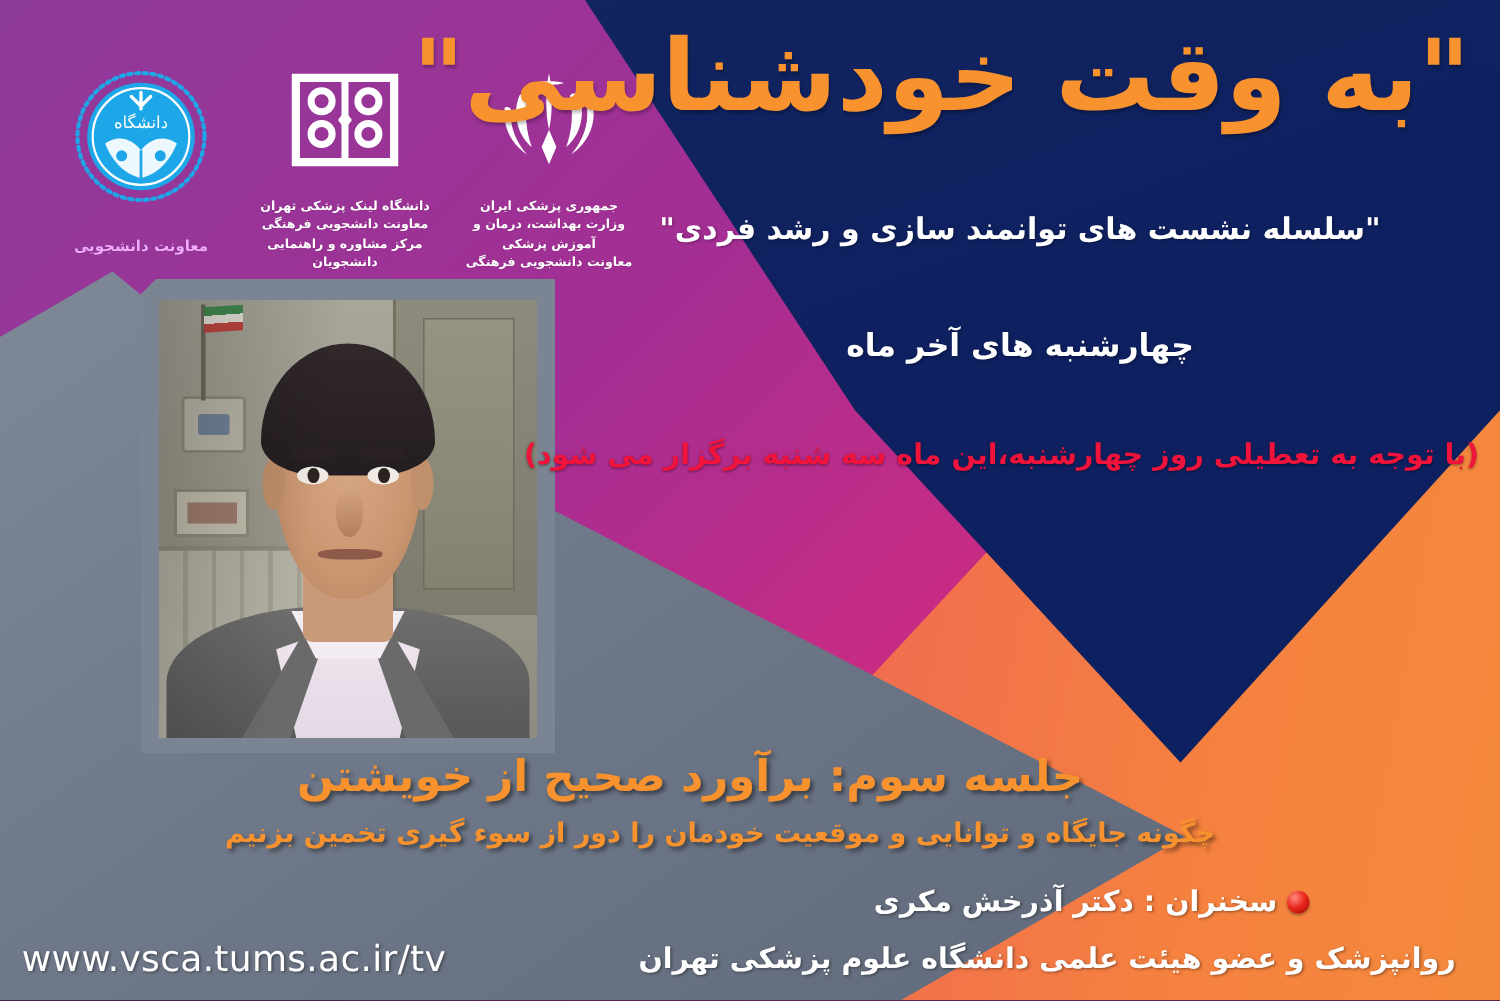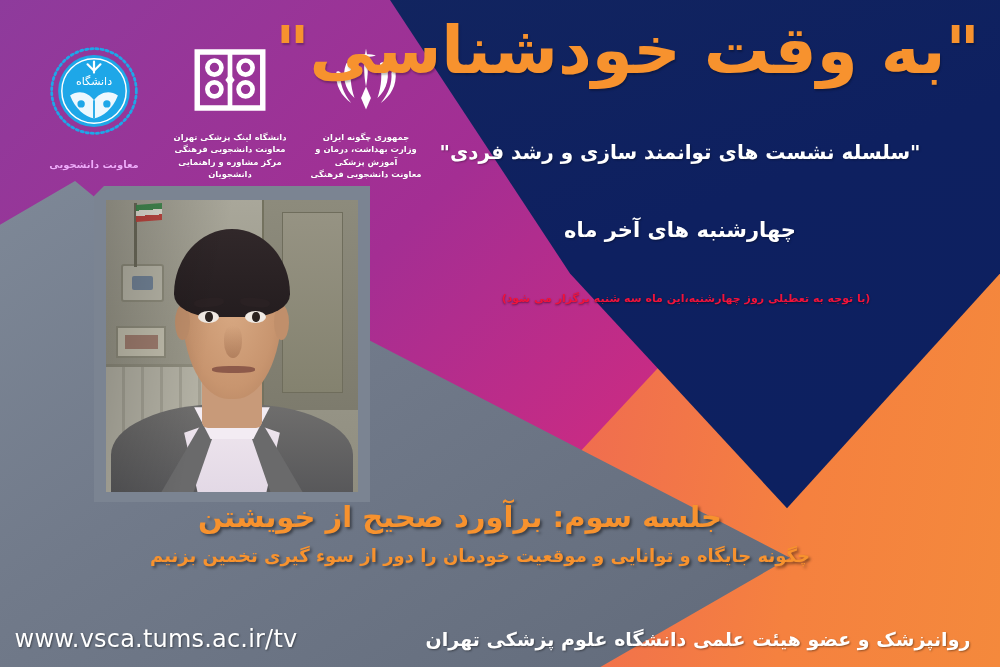--- a/index.html
+++ b/index.html
@@ -157,21 +157,21 @@
     font-size:20px;font-weight:700;color:#ffffff;
     text-shadow:1px 1px 2px rgba(0,0,0,.3);
   }
   #when-line{
     right:20px;top:218px;width:600px;text-align:center;
     font-size:21px;font-weight:700;color:#ffffff;
     text-shadow:1px 1px 2px rgba(0,0,0,.35);
   }
   #note-line{
     right:14px;top:292px;width:600px;text-align:center;
-    font-size:11px;font-weight:700;color:#f0133b;
+    font-size:19px;font-weight:700;color:#f0133b;
     text-shadow:0 1px 2px rgba(0,0,0,.45);
   }
 
   #session-title{
     right:200px;top:500px;width:680px;text-align:center;
     font-size:29px;font-weight:700;color:#f7922e;
     text-shadow:2px 2px 3px rgba(0,0,0,.45);
   }
   #session-desc{
     right:170px;top:545px;width:700px;text-align:center;
@@ -268,21 +268,21 @@
             <path d="M50 58 L44 72 L50 86 L56 72 Z"></path>
             <path d="M26 30 C20 44 24 62 36 72 C31 58 30 42 33 30 C31 28 28 28 26 30 Z"></path>
             <path d="M74 30 C80 44 76 62 64 72 C69 58 70 42 67 30 C69 28 72 28 74 30 Z"></path>
             <path d="M14 40 C12 56 20 70 32 78 C22 66 18 54 19 41 C17 39 15 39 14 40 Z"></path>
             <path d="M86 40 C88 56 80 70 68 78 C78 66 82 54 81 41 C83 39 85 39 86 40 Z"></path>
             <path d="M38 20 C42 18 58 18 62 20 C58 22 42 22 38 20 Z"></path>
           </g>
         </svg>
       </div>
       <div class="logo-caption">
-        <div>جمهوری چگونه ایران</div>
+        <div>جمهوری پزشکی ایران</div>
         <div>وزارت بهداشت، درمان و آموزش پزشکی</div>
         <div>معاونت دانشجویی فرهنگی</div>
       </div>
     </div>
 
   </div>
 
   <div id="portrait-frame">
     <div id="portrait">
       <div id="p-wall"></div>
@@ -319,17 +319,20 @@
   </div>
 
   <div class="txt" id="title-main">"به وقت خودشناسی"</div>
   <div class="txt" id="title-sub">"سلسله نشست های توانمند سازی و رشد فردی"</div>
   <div class="txt" id="when-line">چهارشنبه های آخر ماه</div>
   <div class="txt" id="note-line">(با توجه به تعطیلی روز چهارشنبه،این ماه سه شنبه برگزار می شود)</div>
 
   <div class="txt" id="session-desc">چگونه جایگاه و توانایی و موقعیت خودمان را دور از سوء گیری تخمین بزنیم</div>
   <div class="txt" id="session-title">جلسه سوم: برآورد صحیح از خویشتن</div>
 
+  <div class="txt" id="speaker-line">
+    <span class="dot-red"></span><span>سخنران : دکتر آذرخش مکری</span>
+  </div>
   <div class="txt" id="speaker-role">روانپزشک و عضو هیئت علمی دانشگاه علوم پزشکی تهران</div>
 
   <div class="txt" id="stream-url">www.vsca.tums.ac.ir/tv</div>
 
 </div>
 
 </body></html>

